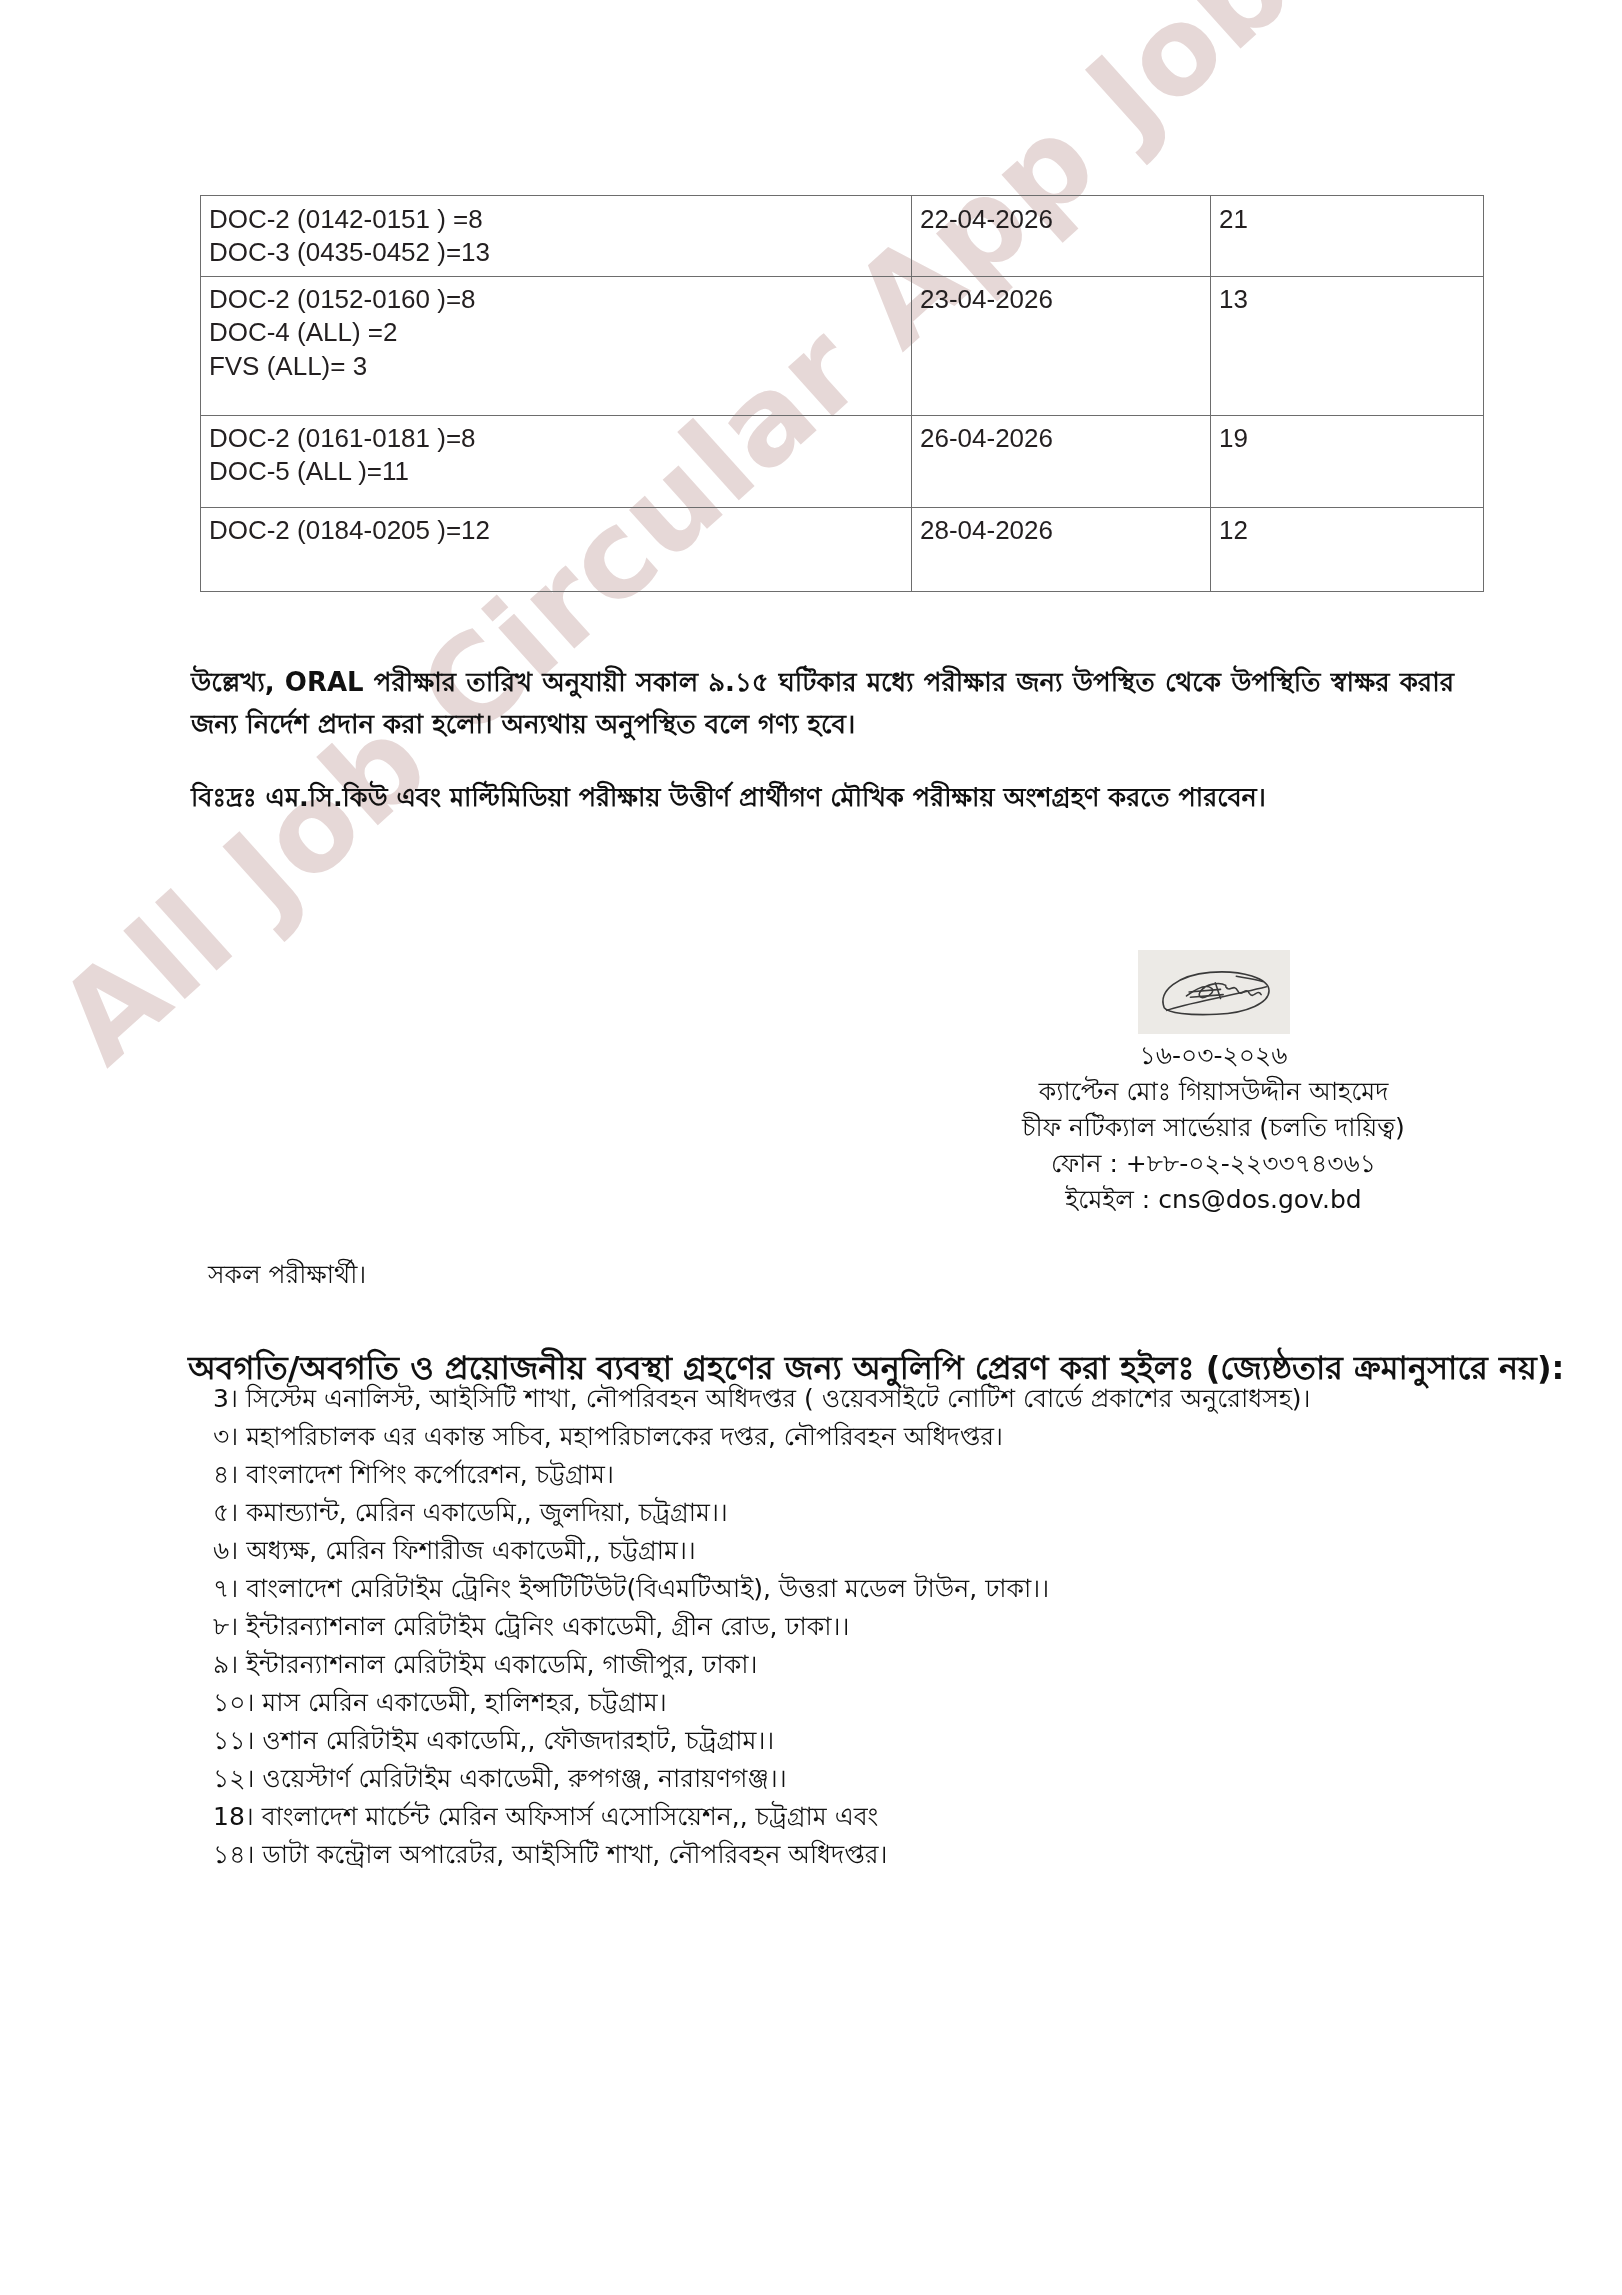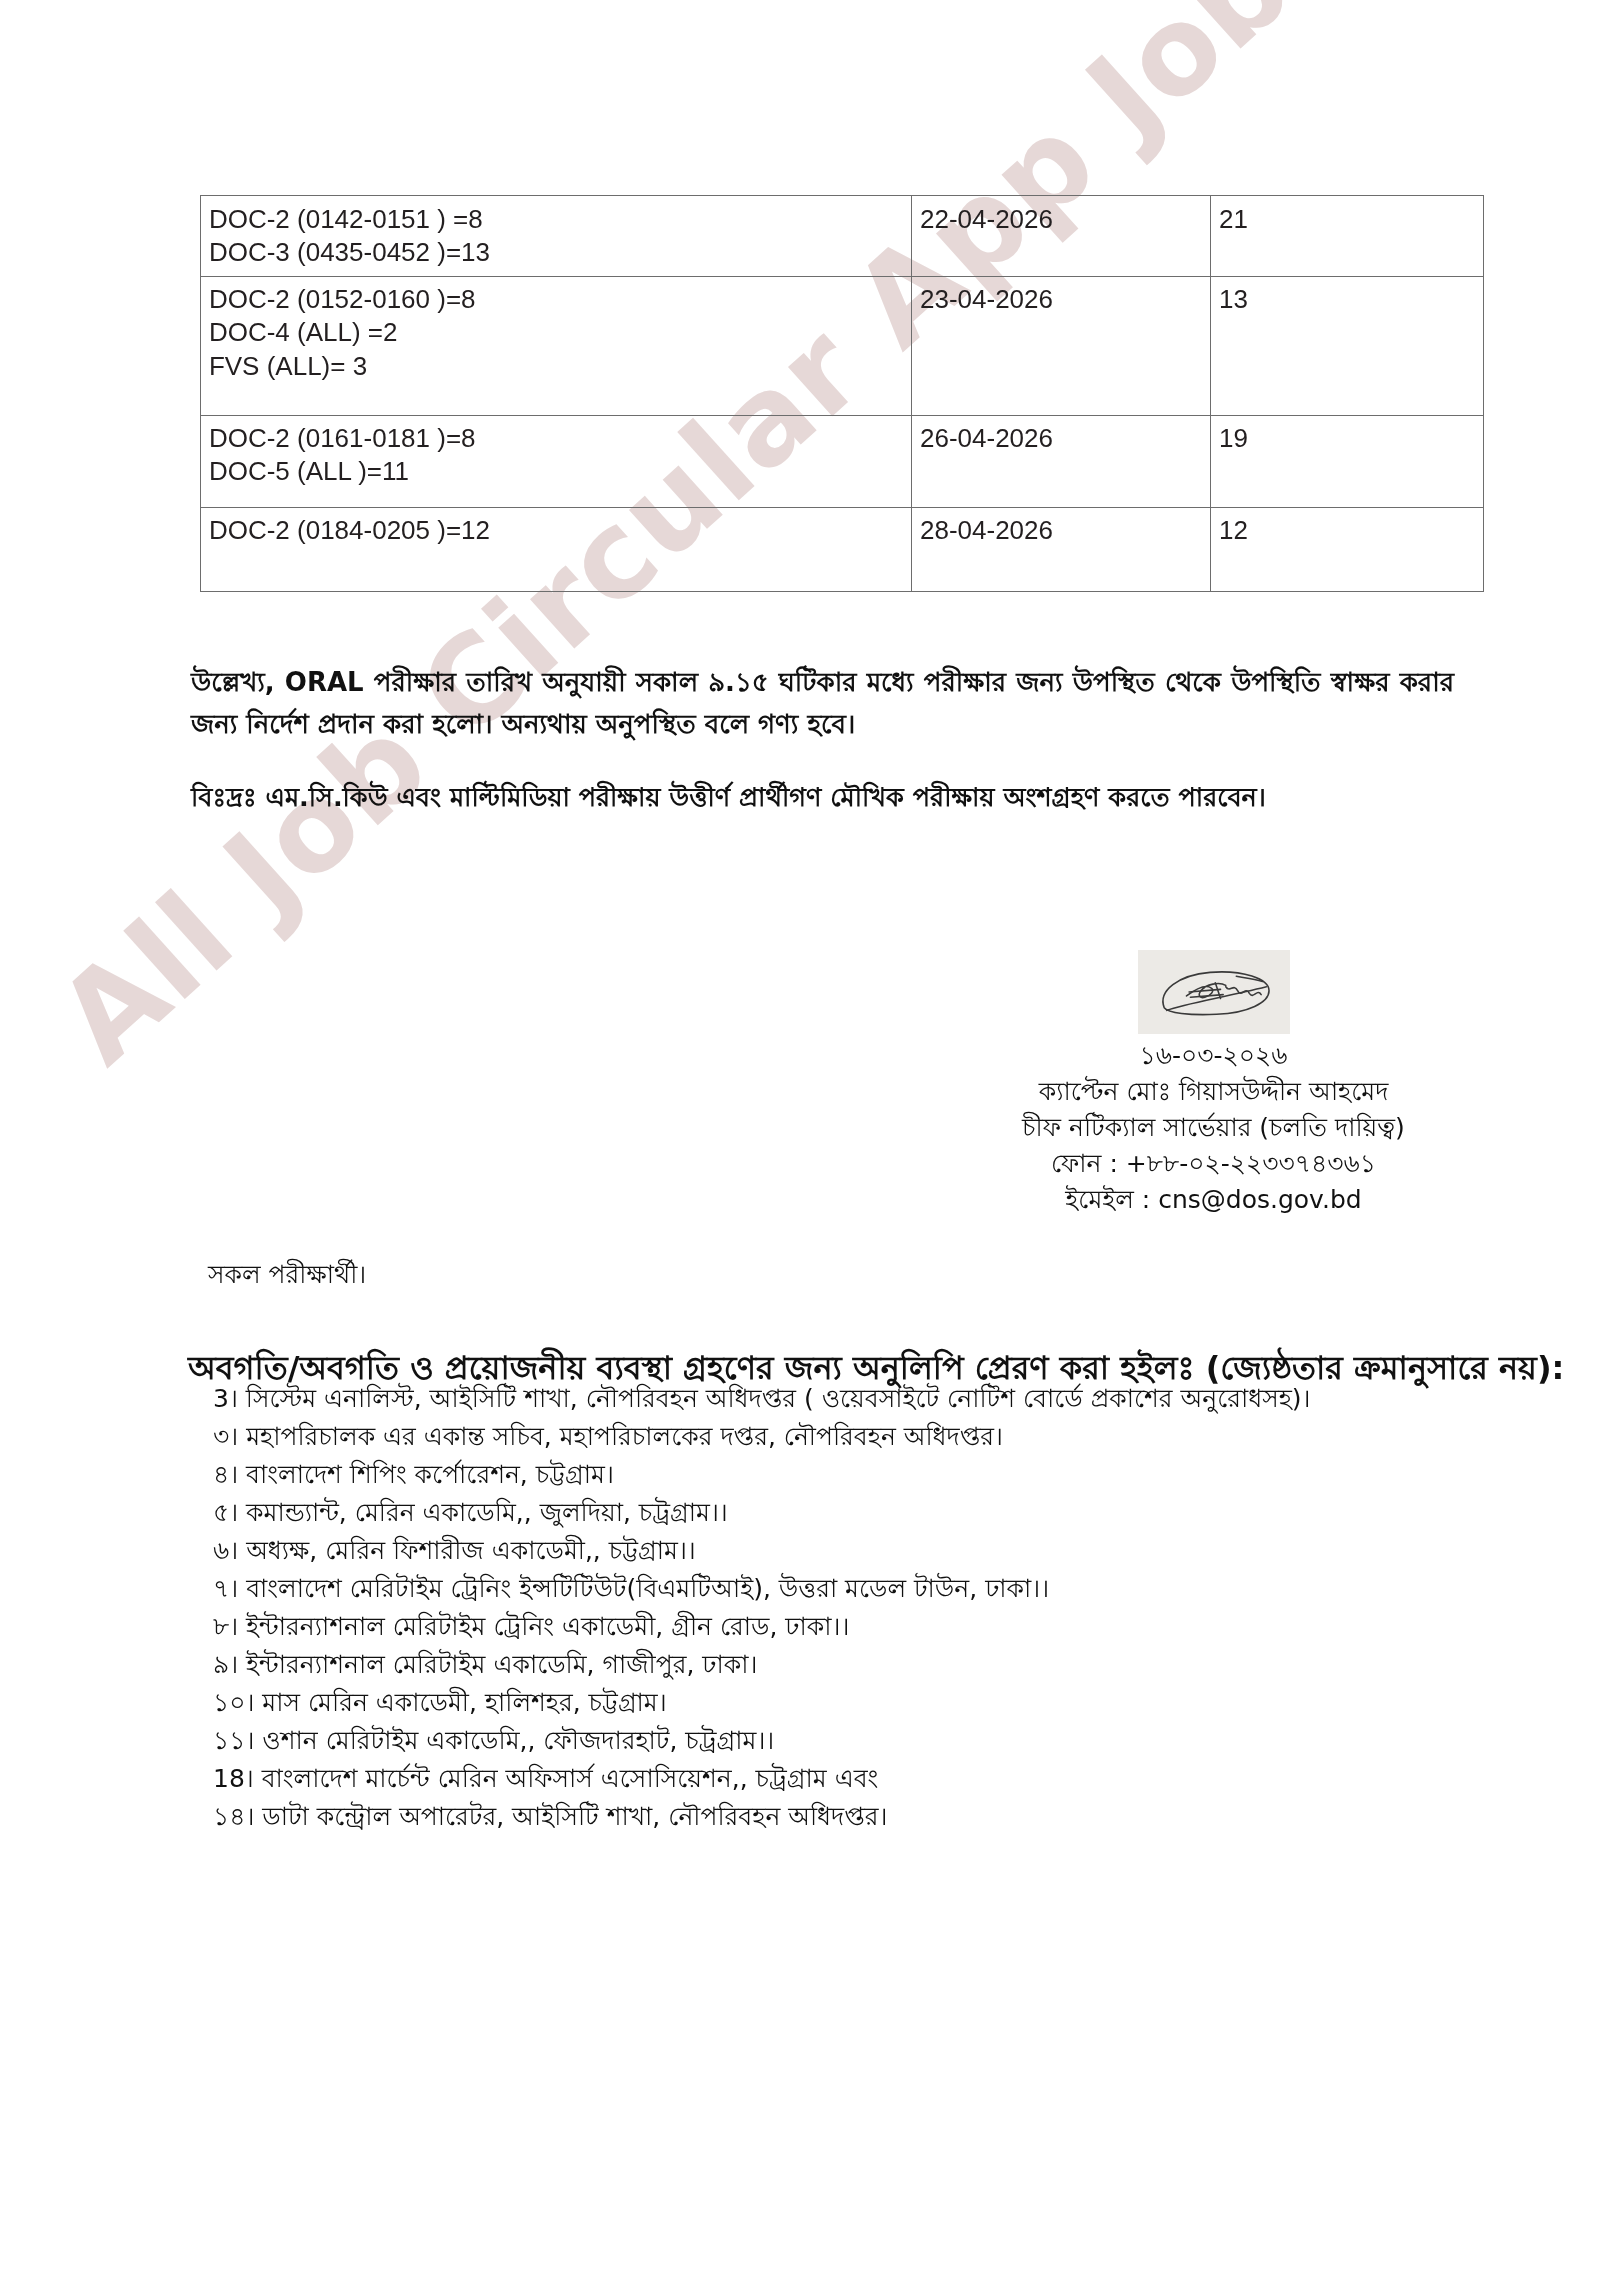--- a/index.html
+++ b/index.html
@@ -243,19 +243,20 @@
       <li class="bn">3। সিস্টেম এনালিস্ট, আইসিটি শাখা, নৌপরিবহন অধিদপ্তর ( ওয়েবসাইটে নোটিশ বোর্ডে প্রকাশের অনুরোধসহ)।</li>
       <li class="bn">৩। মহাপরিচালক এর একান্ত সচিব, মহাপরিচালকের দপ্তর, নৌপরিবহন অধিদপ্তর।</li>
       <li class="bn">৪। বাংলাদেশ শিপিং কর্পোরেশন, চট্টগ্রাম।</li>
       <li class="bn">৫। কমান্ড্যান্ট, মেরিন একাডেমি,, জুলদিয়া, চট্রগ্রাম।।</li>
       <li class="bn">৬। অধ্যক্ষ, মেরিন ফিশারীজ একাডেমী,, চট্টগ্রাম।।</li>
       <li class="bn">৭। বাংলাদেশ মেরিটাইম ট্রেনিং ইন্সটিটিউট(বিএমটিআই), উত্তরা মডেল টাউন, ঢাকা।।</li>
       <li class="bn">৮। ইন্টারন্যাশনাল মেরিটাইম ট্রেনিং একাডেমী, গ্রীন রোড, ঢাকা।।</li>
       <li class="bn">৯। ইন্টারন্যাশনাল মেরিটাইম একাডেমি, গাজীপুর, ঢাকা।</li>
       <li class="bn">১০। মাস মেরিন একাডেমী, হালিশহর, চট্টগ্রাম।</li>
       <li class="bn">১১। ওশান মেরিটাইম একাডেমি,, ফৌজদারহাট, চট্রগ্রাম।।</li>
+      <li class="bn">১২। ওয়েস্টার্ণ মেরিটাইম একাডেমী, রুপগঞ্জ, নারায়ণগঞ্জ।।</li>
       <li class="bn">18। বাংলাদেশ মার্চেন্ট মেরিন অফিসার্স এসোসিয়েশন,, চট্রগ্রাম এবং</li>
       <li class="bn">১৪। ডাটা কন্ট্রোল অপারেটর, আইসিটি শাখা, নৌপরিবহন অধিদপ্তর।</li>
     </ul>
 
   </div>
 </div>
 
 
 </body></html>

